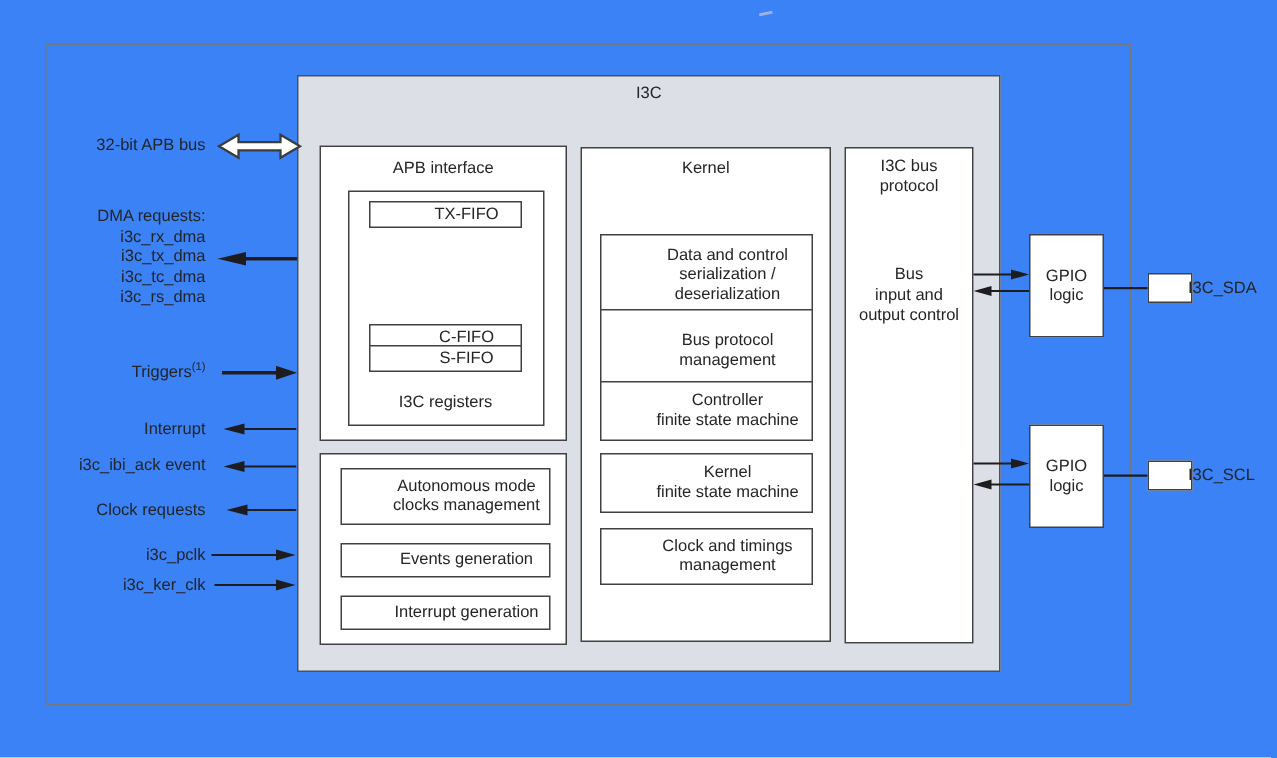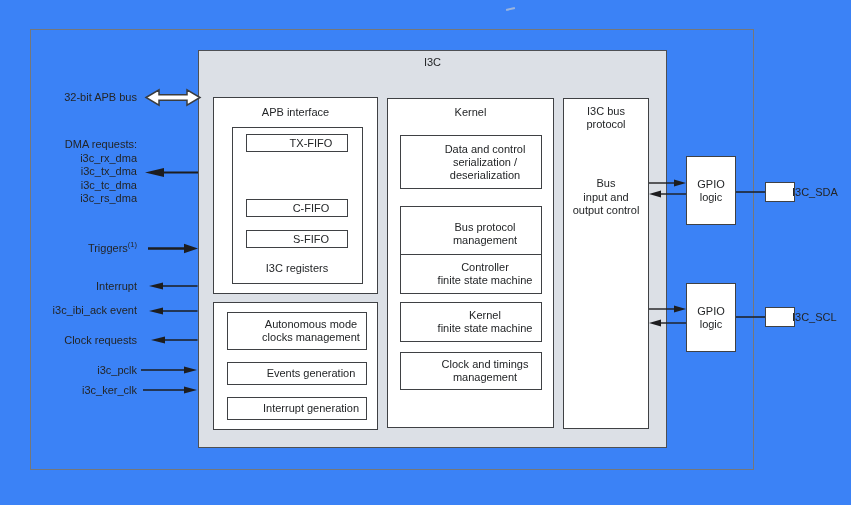--- a/index.html
+++ b/index.html
@@ -30,21 +30,21 @@
   <div class="abs grayfill" style="left:198px;top:50px;width:469px;height:398px;"></div>
   <div class="boxtitle" style="left:198px;top:56px;width:469px;">I3C</div>
 
   <div class="box" style="left:213px;top:97px;width:165px;height:197px;"></div>
   <div class="boxtitle" style="left:213px;top:106px;width:165px;">APB interface</div>
 
   <div class="box thin" style="left:232px;top:127px;width:131px;height:157px;"></div>
   <div class="box thin cc lbl" style="left:246px;top:134px;width:102px;height:18px;">
       <span>TX-FIFO</span>
     </div>
-  <div class="box thin cc lbl" style="left:246px;top:199px;width:102px;height:18px;">
+  <div class="box thin cc lbl" style="left:246px;top:216px;width:102px;height:18px;">
       <span>C-FIFO</span>
     </div>
   <div class="box thin cc lbl" style="left:246px;top:230px;width:102px;height:18px;">
       <span>S-FIFO</span>
     </div>
   <div class="boxtitle" style="left:232px;top:262px;width:130px;">I3C registers</div>
 
   <div class="box" style="left:213px;top:302px;width:165px;height:128px;"></div>
   <div class="box thin cc lbl" style="left:227px;top:312px;width:140px;height:38px;">
     <span>Autonomous mode</span>
@@ -52,21 +52,21 @@
   </div>
   <div class="box thin cc lbl" style="left:227px;top:362px;width:140px;height:23px;">
     <span>Events generation</span>
   </div>
   <div class="box thin cc lbl" style="left:227px;top:397px;width:140px;height:23px;">
     <span>Interrupt generation</span>
   </div>
 
   <div class="box" style="left:387px;top:98px;width:167px;height:330px;"></div>
   <div class="boxtitle" style="left:387px;top:106px;width:167px;">Kernel</div>
-  <div class="box thin cc lbl" style="left:400px;top:135px;width:142px;height:54px;">
+  <div class="box thin cc lbl" style="left:400px;top:156px;width:142px;height:54px;">
     <span>Data and control</span>
     <span>serialization /</span>
     <span>deserialization</span>
   </div>
   <div class="box thin cc lbl" style="left:400px;top:206px;width:142px;height:56px;">
     <span>Bus protocol</span>
     <span>management</span>
   </div>
   <div class="box thin cc lbl" style="left:400px;top:254px;width:142px;height:40px;">
     <span>Controller</span>

